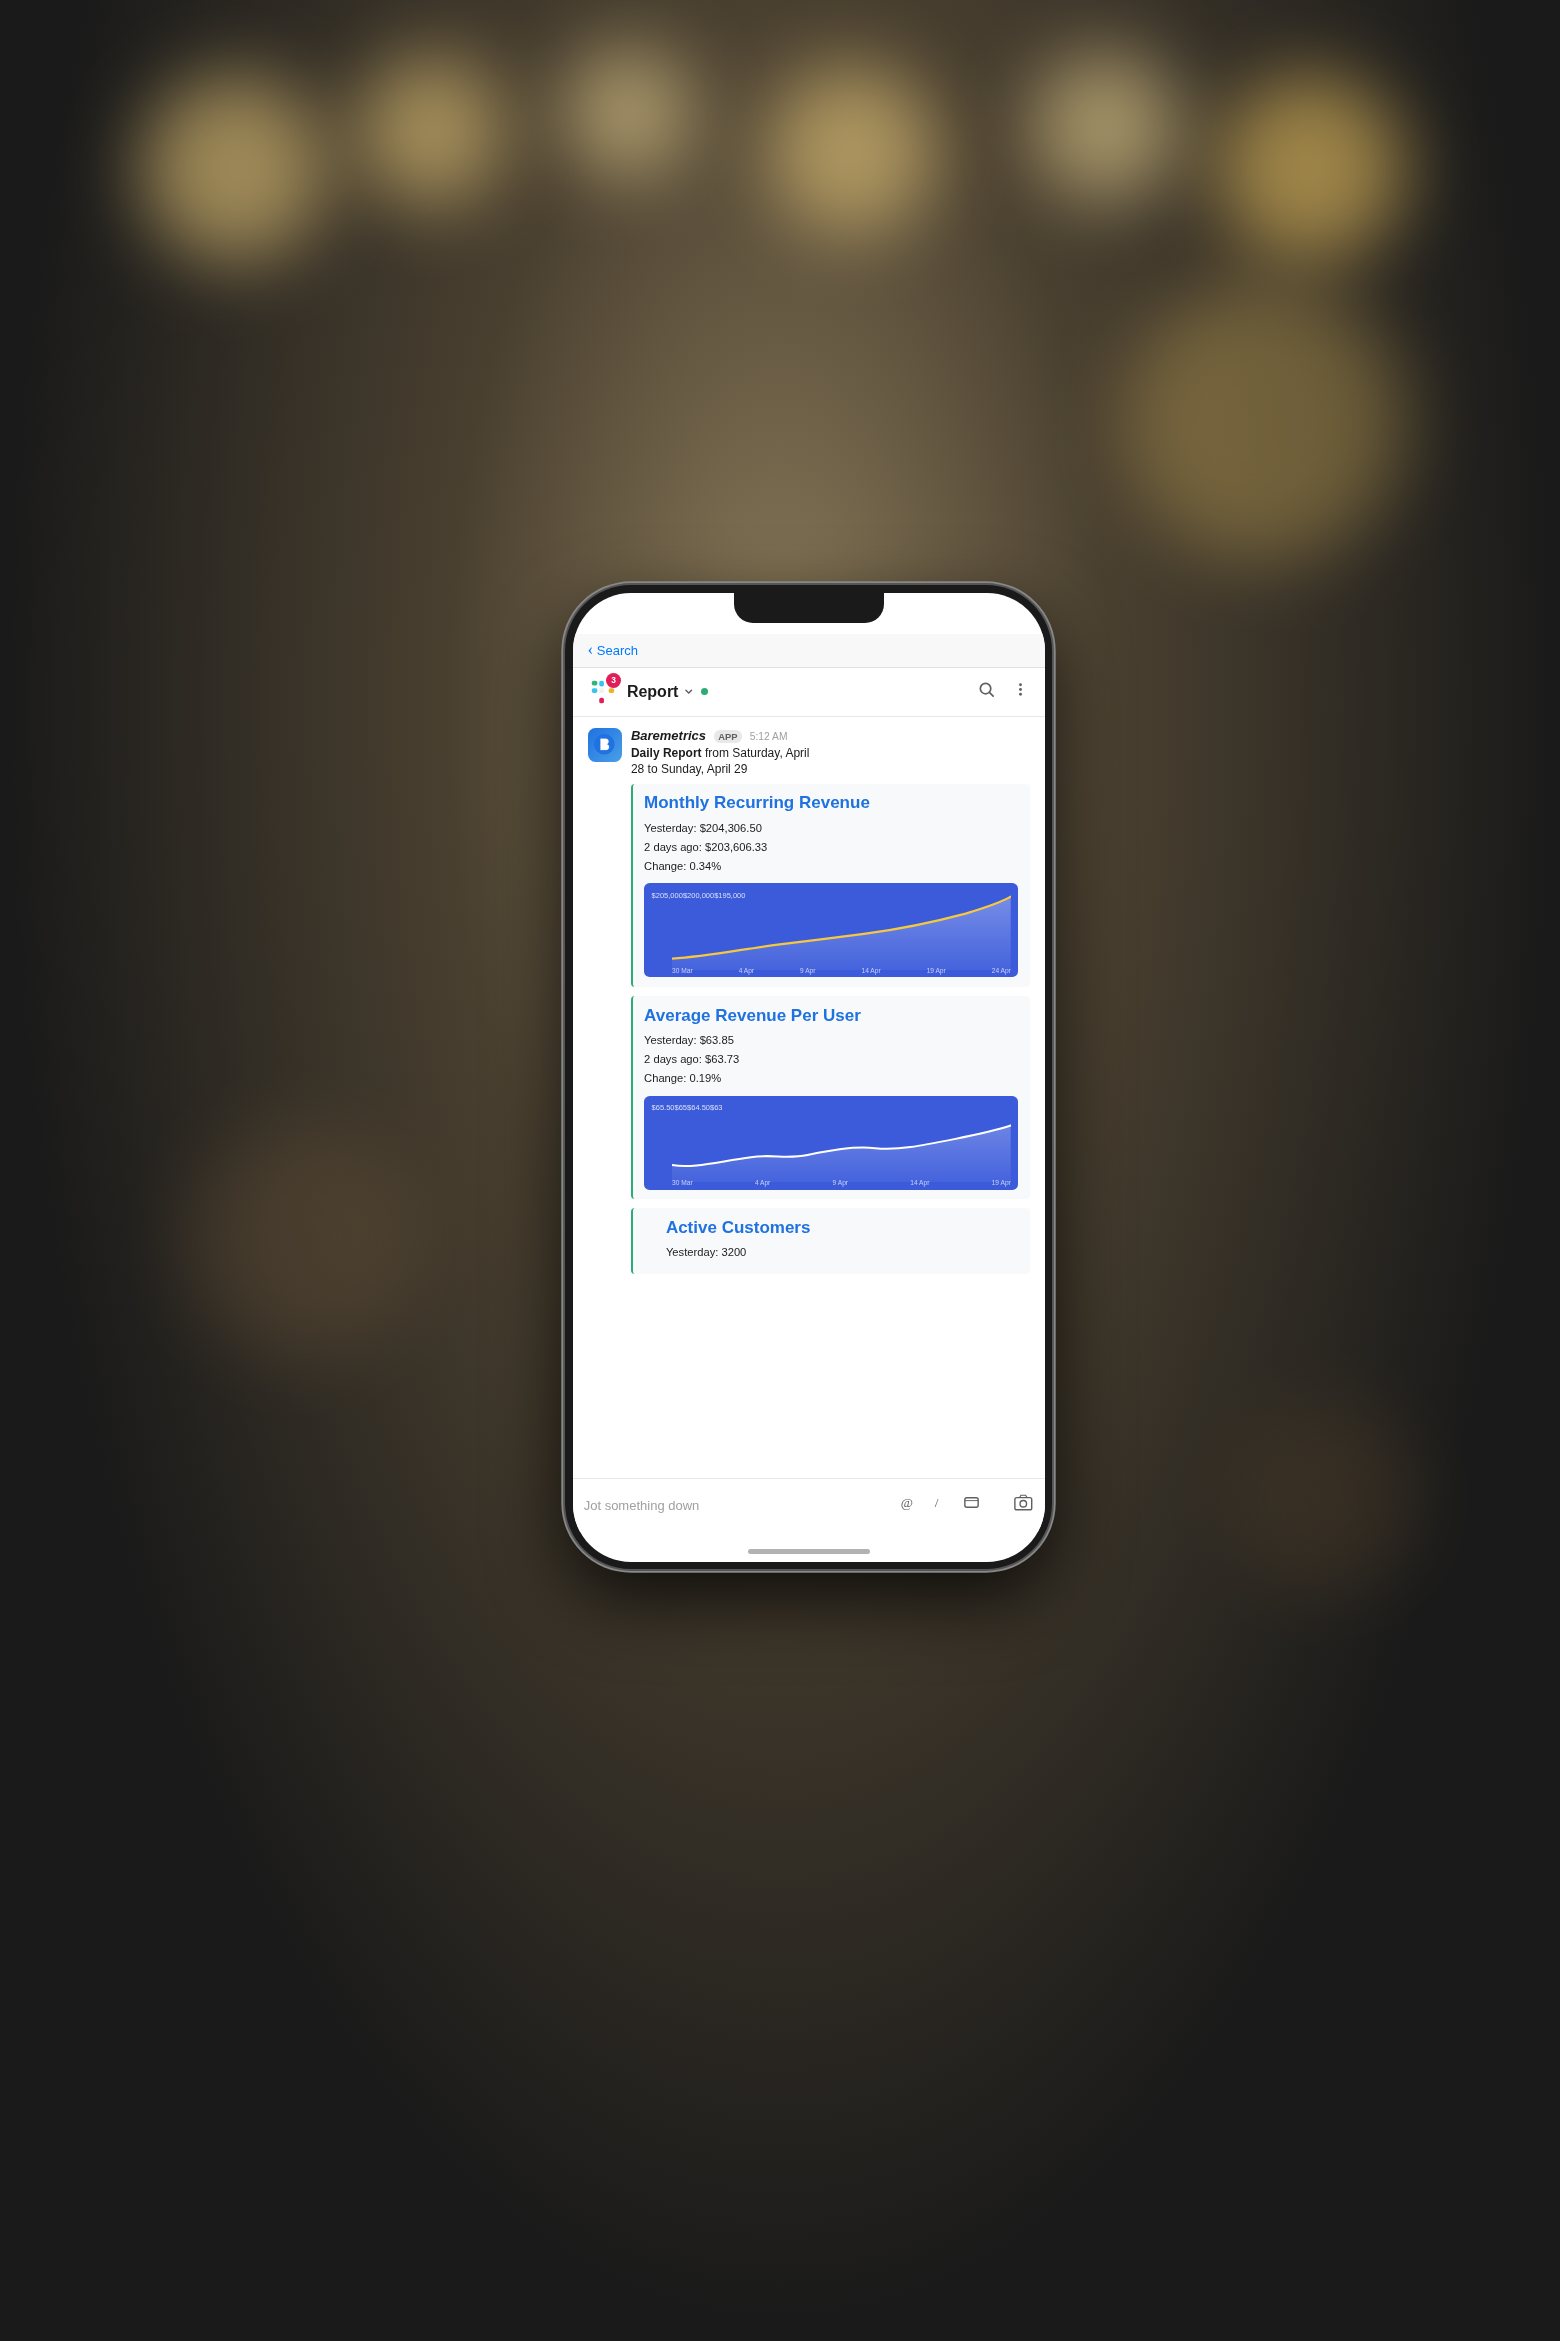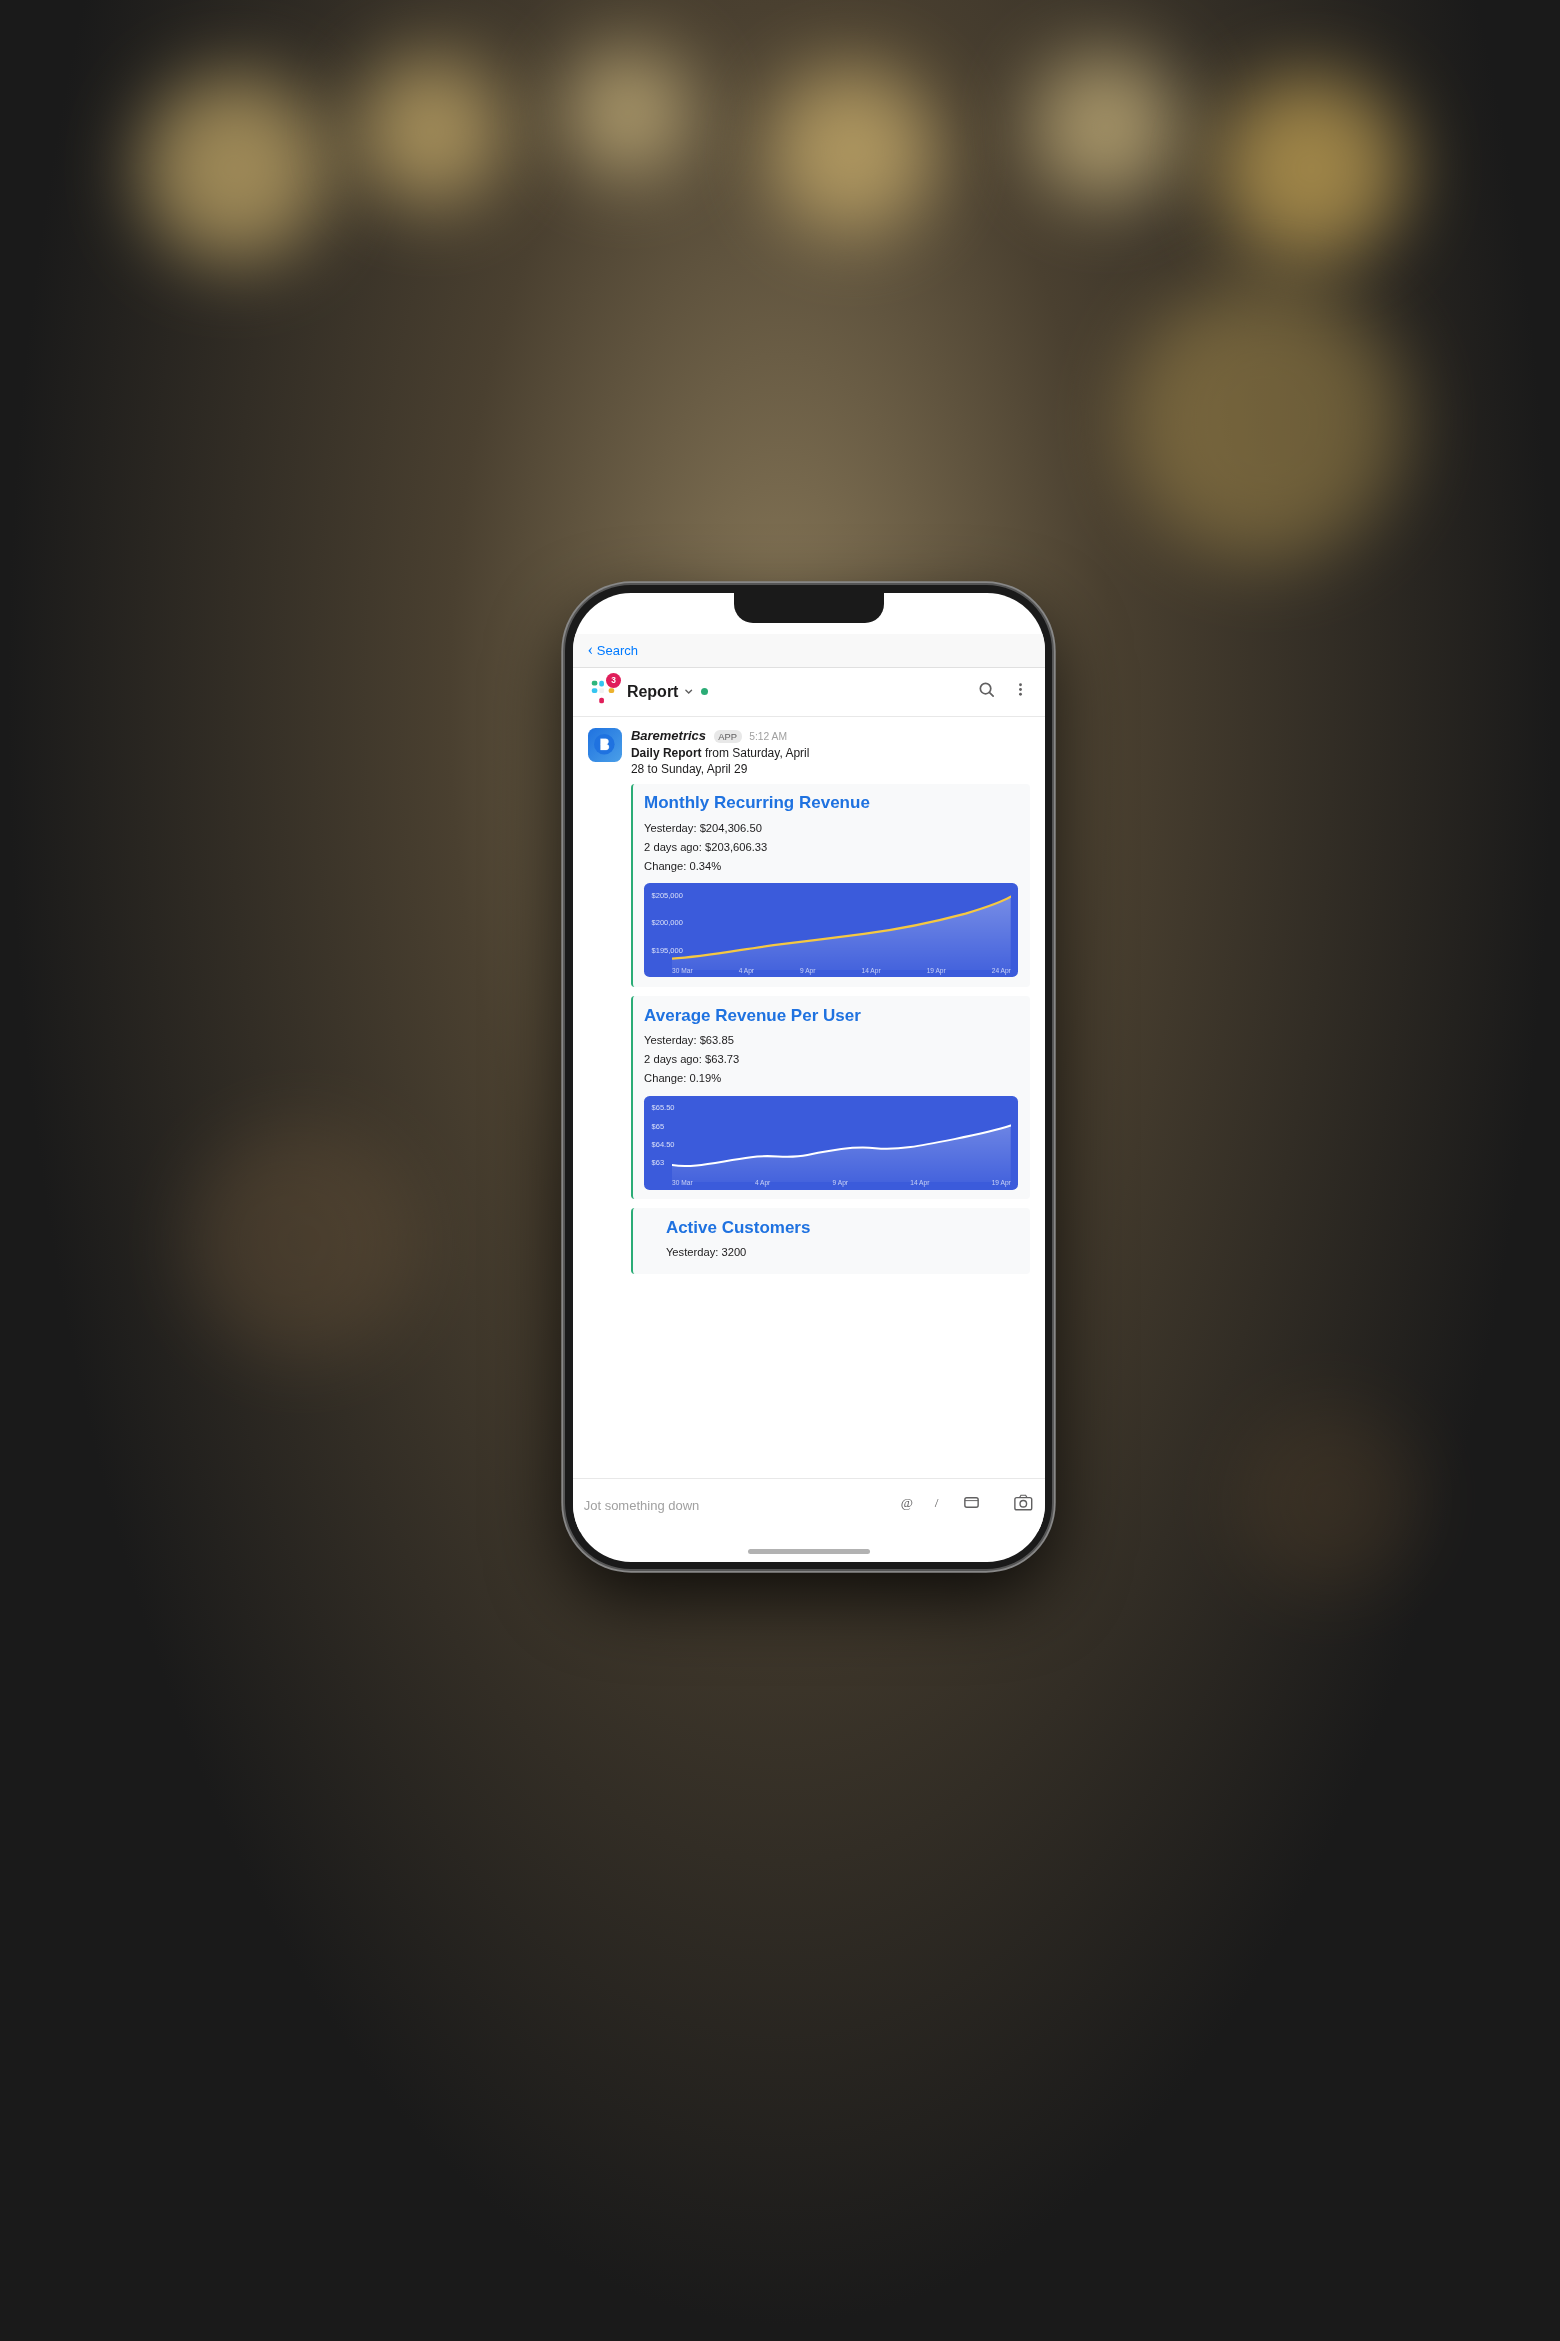--- a/index.html
+++ b/index.html
@@ -310,21 +310,21 @@
       font-family: -apple-system, sans-serif;
       font-size: 13px;
       font-weight: 700;
       color: #1d1c1d;
       font-style: italic;
     }
 
     .app-badge {
       font-family: -apple-system, sans-serif;
       font-size: 9.4px;
-      font-weight: 400;
+      font-weight: 700;
       color: #616061;
       background: #e8e8e8;
       padding: 0.9px 4.7px;
       border-radius: 6px;
       text-transform: uppercase;
     }
 
     .message-time {
       font-family: -apple-system, sans-serif;
       font-size: 10.3px;
@@ -377,21 +377,21 @@
       position: relative;
       overflow: hidden;
     }
 
     .chart-labels-y {
       position: absolute;
       left: 7.5px;
       top: 7.5px;
       bottom: 22.5px;
       display: flex;
-      flex-direction: column;
+      flex-direction: row;
       justify-content: space-between;
       z-index: 2;
     }
 
     .chart-label-y {
       font-family: -apple-system, sans-serif;
       font-size: 7.5px;
       color: rgba(255,255,255,0.8);
     }
 

